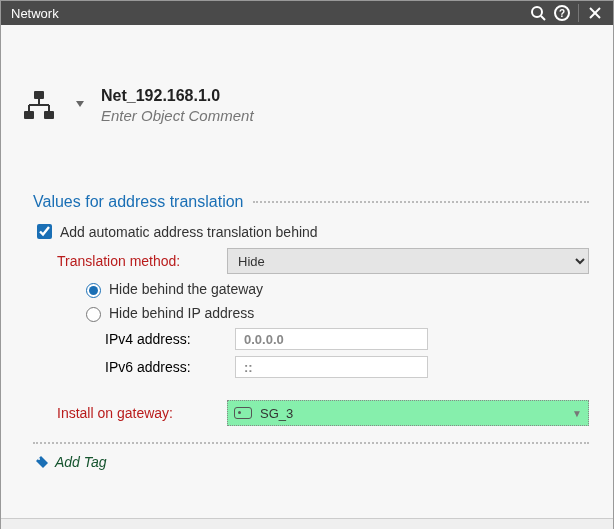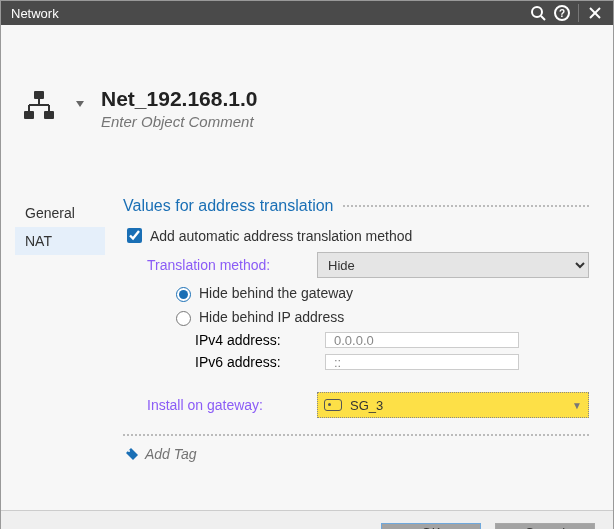--- a/index.html
+++ b/index.html
@@ -24,21 +24,21 @@
   .titlebar svg { display: block; }
   .tb-sep { width: 1px; height: 18px; background: #777; margin: 0 4px; }
 
   .header {
     display: flex; align-items: flex-start;
     padding: 14px 18px 10px 18px;
     gap: 14px;
   }
   .net-icon { width: 40px; height: 40px; }
   .chev-small { display:flex; align-items:center; justify-content:center; width:14px; padding-top:14px;}
-  .obj-name { font-size: 21px; font-weight: 600; color: #222; }
+  .obj-name { font-size: 16px; font-weight: 600; color: #222; }
   .obj-comment {
     font-size: 15px; font-style: italic; color: #0369a1;
     border: none; background: transparent; outline: none;
     padding: 2px 0 0 0; width: 260px;
   }
 
   .body {
     flex: 1; display: flex; padding: 0 14px 0 14px;
   }
   .sidebar {
@@ -56,42 +56,42 @@
     color: #1a6fb5; font-size: 16px;
     display: flex; align-items: center; gap: 10px; margin-bottom: 10px;
   }
   .dots { flex: 1; border-bottom: 2px dotted #bbb; height: 0; }
 
   .row { display: flex; align-items: center; margin: 6px 0; font-size: 14px; color: #333; }
   .chk { margin-right: 8px; accent-color: #1a6fb5; width: 15px; height: 15px;}
   .indent1 { padding-left: 24px; }
   .indent2 { padding-left: 48px; }
   .indent3 { padding-left: 72px; }
-  .lbl { min-width: 130px; color: #8b5cf6; }
+  .lbl { min-width: 130px; color: #b91c1c; }
   .lbl.grey { color: #000000; }
   select, .combo {
     flex: 1; height: 26px; border: 1px solid #bbb; background: #e5e5e5;
     font-size: 13px; padding: 0 6px; color: #333; outline: none;
   }
   input[type=text].field {
-    flex: 0 0 170px; height: 16px; border: 1px solid #ccc; background: #fff;
-    font-size: 13px; padding: 0 8px; color: #888; outline: none;
+    flex: 0 0 170px; height: 22px; border: 1px solid #ccc; background: #fff;
+    font-size: 13px; padding: 0 8px; color: #888; outline: none; font-weight: bold;
   }
   .radio { width: 15px; height: 15px; margin-right: 8px; accent-color: #1a6fb5;}
   .gw-combo {
-    flex: 1; height: 26px; border: 1px dotted #888; background: #fde047;
+    flex: 1; height: 26px; border: 1px dotted #888; background: #86efac;
     display: flex; align-items: center; padding: 0 6px; font-size: 13px; color: #333;
     cursor: pointer;
   }
   .gw-combo .chev { margin-left: auto; color: #777; font-size: 10px;}
   .gw-ic { width: 18px; height: 12px; border: 1px solid #555; border-radius: 3px; margin-right: 8px; position: relative;}
   .gw-ic:before { content:""; position:absolute; left:3px; top:3px; width:3px; height:3px; background:#555; border-radius:50%;}
 
   .dots-row { border-bottom: 2px dotted #bbb; margin: 16px 0 10px 0; }
-  .addtag { color: #737373; font-style: italic; font-size: 14px; display:flex; align-items:center; gap:6px; cursor:pointer; padding-left:2px;}
+  .addtag { color: #14532d; font-style: italic; font-size: 14px; display:flex; align-items:center; gap:6px; cursor:pointer; padding-left:2px;}
   .tag-ic svg { display:block; }
 
   .footer {
     background: #efefef; border-top: 1px solid #ccc;
     padding: 12px 18px; display: flex; justify-content: flex-end; gap: 14px;
   }
   .btn {
     width: 100px; height: 16px; border: 1px solid #a8a8a8; background: #a3a3a3;
     font-size: 13px; color: #333; cursor: pointer;
   }
@@ -142,34 +142,30 @@
           <polygon points="0,0 8,0 4,6" fill="#666"></polygon>
         </svg>
     </div>
     <div>
       <div class="obj-name">Net_192.168.1.0</div>
       <input class="obj-comment" type="text" placeholder="Enter Object Comment" style="">
     </div>
   </div>
 
   <div class="body">
-    <div class="sidebar">
-      <div class="side-item">General</div>
-      <div class="side-item active">NAT</div>
-    </div>
 
     <div class="main">
       <div class="section-title">
         <span>Values for address translation</span>
         <span class="dots"></span>
       </div>
 
       <div class="row">
         <input type="checkbox" class="chk" checked="" style="">
-        <span>Add automatic address translation method</span>
+        <span>Add automatic address translation behind</span>
       </div>
 
       <div class="row indent1">
         <span class="lbl" style="min-width:170px">Translation method:</span>
         <select class="combo">
           <option>Hide</option>
         </select>
       </div>
 
       <div class="row indent2">

